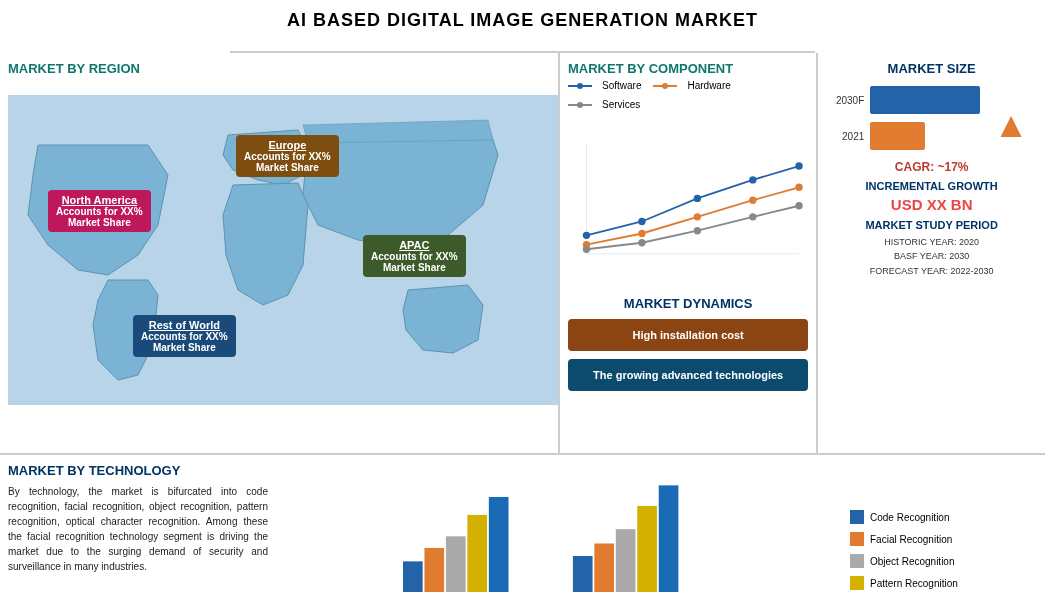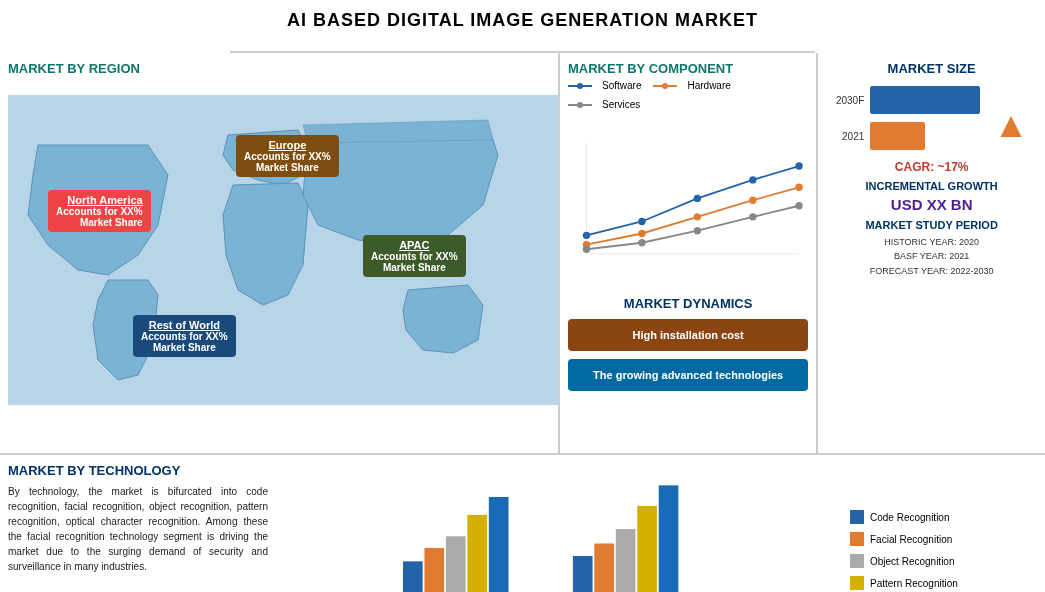--- a/index.html
+++ b/index.html
@@ -49,21 +49,21 @@
       text-align: center;
       color: #fff;
       font-size: 10px;
       font-weight: bold;
       cursor: pointer;
     }
     .region-label .region-name {
       text-decoration: underline;
       font-size: 11px;
     }
-    .label-north-america { background: #ef4444; left: 40px; top: 110px; text-align: right; }
+    .label-north-america { background: #be185d; left: 40px; top: 110px; }
     .label-europe { background: #7d4e0f; left: 220px; top: 60px; }
     .label-apac { background: #3d5a2a; left: 350px; top: 165px; }
     .label-row { background: #1a4a7a; left: 130px; top: 240px; }
 
     
     .component-section {
       width: 270px;
       border-right: 2px solid #ccc;
       padding: 8px;
     }
@@ -94,21 +94,21 @@
     .dynamics-btn {
       border-radius: 4px;
       padding: 10px 8px;
       text-align: center;
       color: #fff;
       font-size: 11px;
       font-weight: bold;
       margin-bottom: 8px;
     }
     .btn-brown { background: #8B4513; }
-    .btn-green { background: #0369a1; }
+    .btn-green { background: #0c4a6e; }
 
     
     .size-section {
       width: 237px;
       padding: 8px;
     }
     .size-title {
       font-size: 13px;
       font-weight: bold;
       color: #003366;
@@ -155,21 +155,21 @@
     }
     .incr-label {
       font-size: 11px;
       font-weight: bold;
       color: #003366;
       text-align: center;
     }
     .usd-text {
       font-size: 15px;
       font-weight: bold;
-      color: #4c1d95;
+      color: #ef4444;
       text-align: center;
       margin: 4px 0;
     }
     .study-label {
       font-size: 11px;
       font-weight: bold;
       color: #003366;
       text-align: center;
       margin: 6px 0 4px;
     }
@@ -365,21 +365,21 @@
         <div class="arrow-up">▲</div>
       </div>
     </div>
 
     <div class="cagr-text">CAGR: ~17%</div>
     <div class="incr-label">INCREMENTAL GROWTH</div>
     <div class="usd-text">USD XX BN</div>
     <div class="study-label">MARKET STUDY PERIOD</div>
     <div class="study-details">
       <div>HISTORIC YEAR: 2020</div>
-      <div>BASF YEAR: 2021</div>
+      <div>BASF YEAR: 2030</div>
       <div>FORECAST YEAR: 2022-2030</div>
     </div>
   </div>
 </div>
 
 <div class="bottom-section">
 
   <div class="tech-text">
     <div class="tech-title">MARKET BY TECHNOLOGY</div>
     <div class="tech-desc">By technology, the market is bifurcated into code recognition, facial recognition, object recognition, pattern recognition, optical character recognition. Among these the facial recognition technology segment is driving the market due to the surging demand of security and surveillance in many industries.</div>

